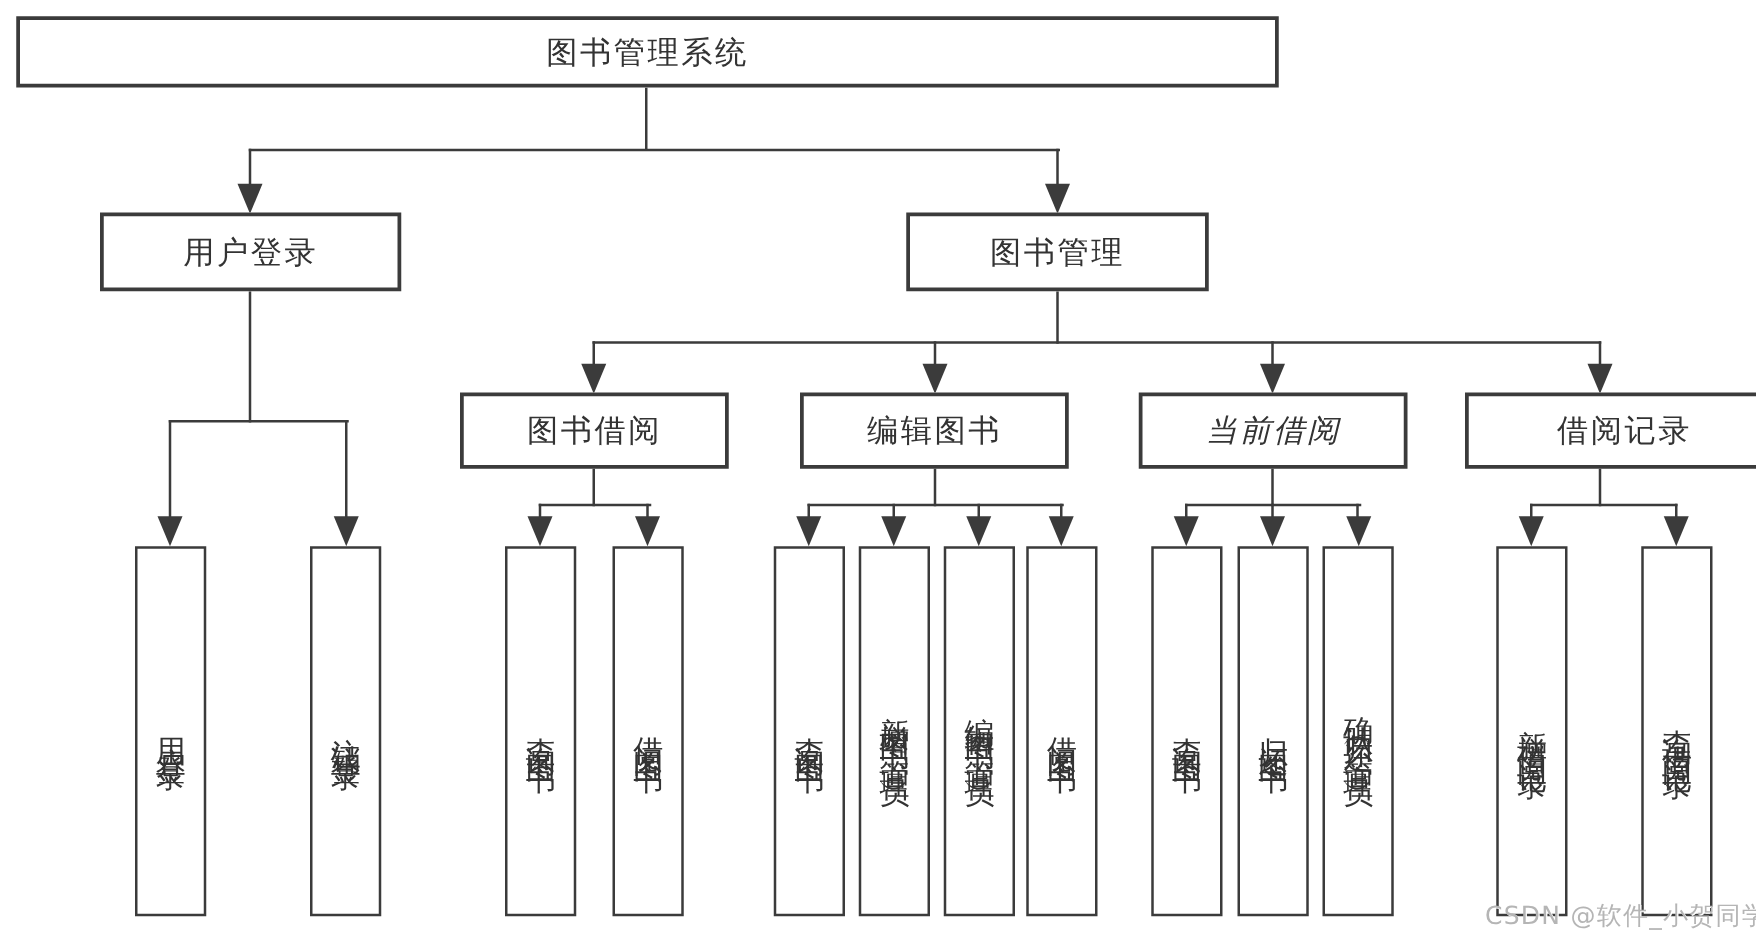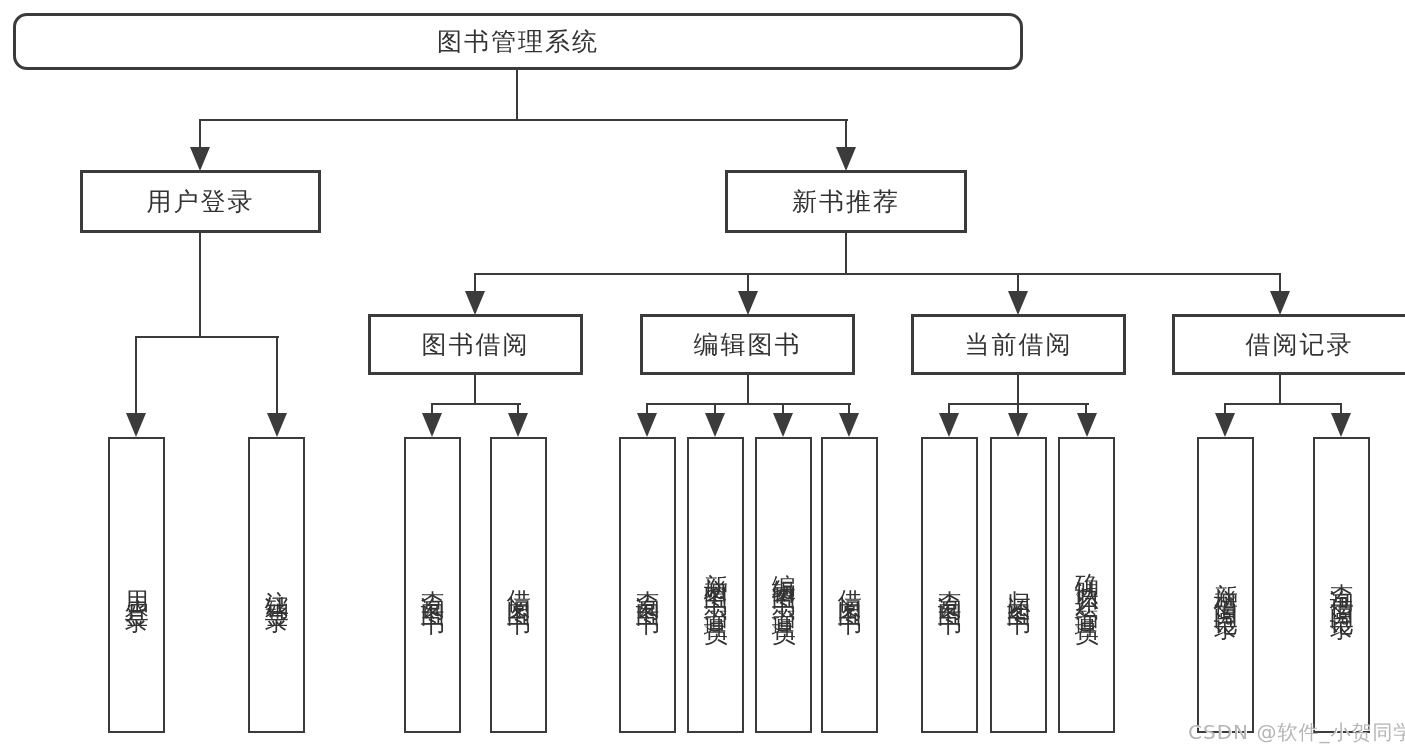--- a/index.html
+++ b/index.html
@@ -56,38 +56,38 @@
     white-space: nowrap;
     z-index: 5;
     text-shadow: 1px 1px 0 #ffffff;
   }
 </style>
 </head>
 <body>
 
 <div id="canvas">
 
-  <div class="box" style="left:13px; top:13px; width:1010px; height:57px;border-radius:14px;">
+  <div class="box" style="left:13px; top:13px; width:1010px; height:57px;">
     <span class="hlabel">图书管理系统</span>
   </div>
 
   <div class="box" style="left:80px; top:170px; width:241px; height:63px;">
     <span class="hlabel">用户登录</span>
   </div>
   <div class="box" style="left:725px; top:170px; width:242px; height:63px;">
-    <span class="hlabel">新书推荐</span>
+    <span class="hlabel">图书管理</span>
   </div>
 
   <div class="box" style="left:368px; top:314px; width:215px; height:61px;">
     <span class="hlabel">图书借阅</span>
   </div>
   <div class="box" style="left:640px; top:314px; width:215px; height:61px;">
     <span class="hlabel">编辑图书</span>
   </div>
-  <div class="box" style="left:911px; top:314px; width:215px; height:61px;">
+  <div class="box" style="left:911px; top:314px; width:215px; height:61px;font-style:italic;">
     <span class="hlabel">当前借阅</span>
   </div>
   <div class="box" style="left:1172px; top:314px; width:255px; height:61px;">
     <span class="hlabel">借阅记录</span>
   </div>
 
   <div class="box leaf" style="left:108px; top:437px; width:57px; height:296px;">
     <span class="vlabel">用户登录</span>
   </div>
   <div class="box leaf" style="left:248px; top:437px; width:57px; height:296px;">

